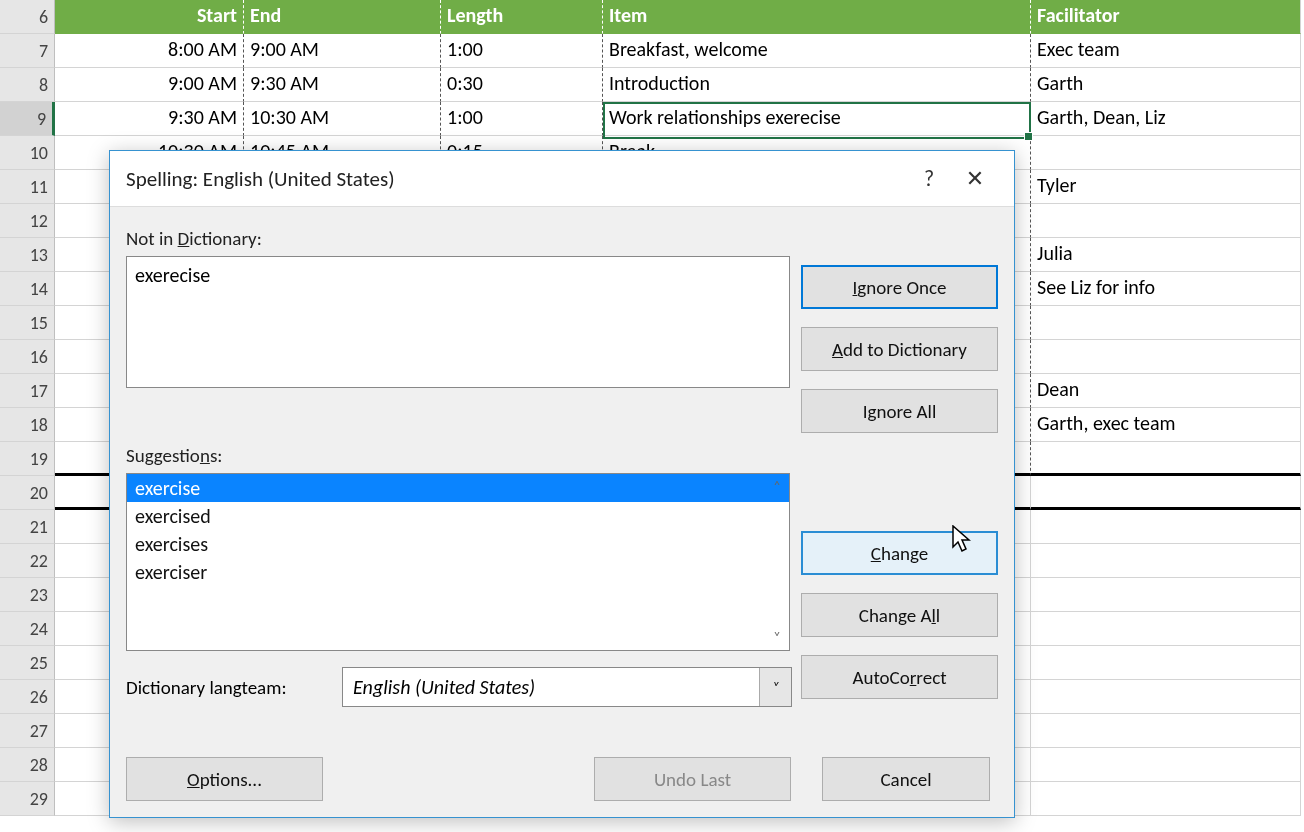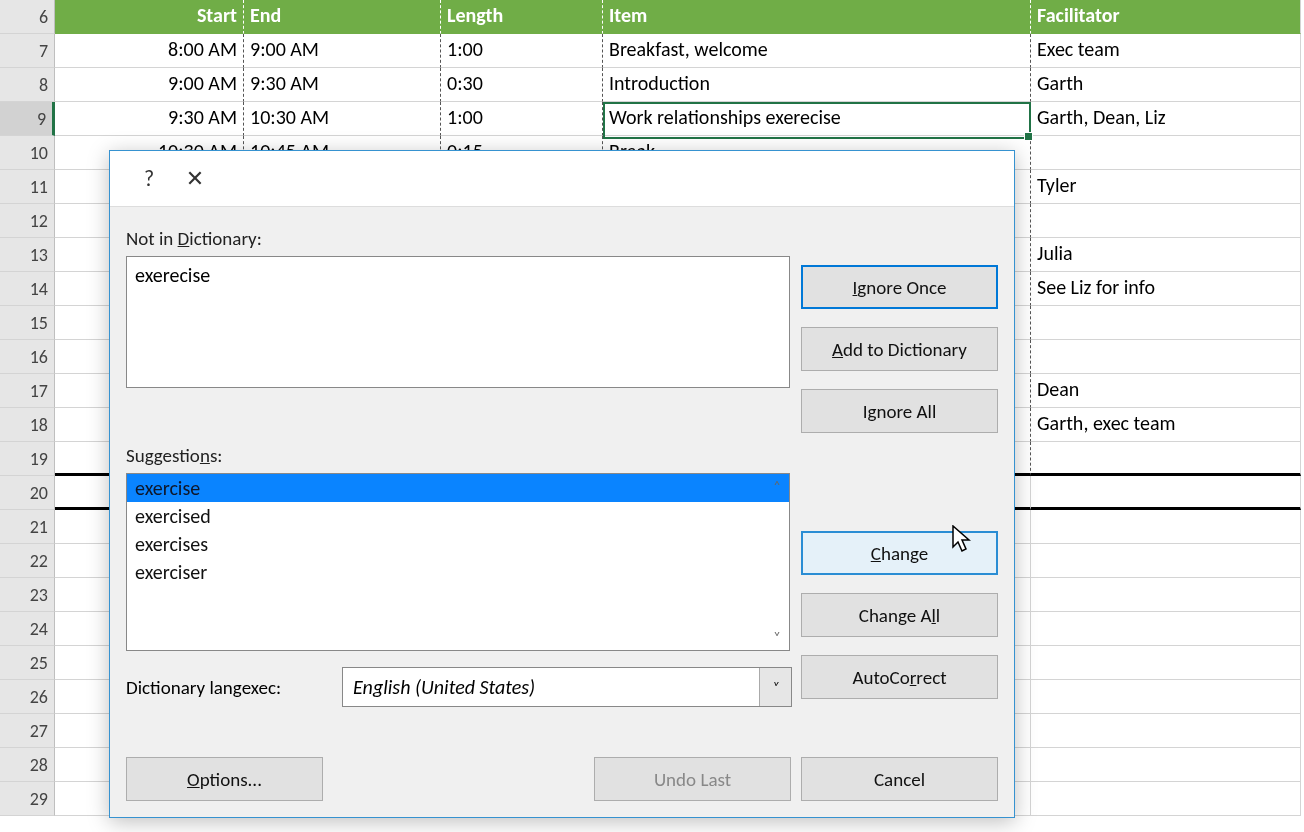--- a/index.html
+++ b/index.html
@@ -123,21 +123,21 @@
   .btn.disabled { color:#888; background:#e1e1e1; cursor:default;text-align:center; }
   .btn.accent { background:#e1e1e1; border:2px solid #0078d7; }
   .btn.change { background:#e5f1f9; border:2px solid #2a8dd4; }
   .listbox {
     width: 664px; height: 178px;
     background:#fff; border:1px solid #888;
     position: relative;
     overflow:hidden;
   }
   .listbox .opt { padding: 2px 8px; font-size:20px; color:#111; }
-  .listbox .opt.sel { background:#0a84ff; color:#0f172a; }
+  .listbox .opt.sel { background:#0a84ff; color:#ffffff; }
   .list-scroll {
     position:absolute; right:0; top:0; width:24px; height:100%;
     display:flex; flex-direction:column; justify-content:space-between;
     align-items:center; padding:4px 0; color:#666; font-size:14px;
   }
   .dict-row {
     display:flex; align-items:center; gap:14px;
     margin-top: 16px;
   }
   .dict-lbl { width: 202px; font-size:19px; }
@@ -155,21 +155,21 @@
     background:#e6e6e6;
     display:flex;align-items:center;justify-content:center;
     font-size:14px;
   }
   .bottom-row {
     position:absolute; bottom: 16px; left:16px; right:16px;
     height: 44px;
   }
   .btn.opts { position:absolute; left:0; width:197px; }
   .btn.undo { position:absolute; left: 468px; width:197px; }
-  .btn.cancel { position:absolute; right:0; width:197px;text-align:right; }
+  .btn.cancel { position:absolute; right:8px; width:168px;text-align:right; }
   .cursor {
     position:absolute;
     left: 952px; top: 525px;
     width: 20px; height: 28px;
     pointer-events:none;
   }
   .cursor svg { width:100%; height:100%; }
   
   .btns-col .gap { height: 62px; }
 </style>
@@ -418,41 +418,42 @@
         <div class="cell colD"></div>
         <div class="cell colE"></div>
       </div>
     </div>
 </div>
 
 <div class="active-cell"></div>
 
 <div class="dialog">
   <div class="dlg-title">
+    <div class="ttext">Spelling: English (United States)</div>
     <div class="help">?</div>
     <div class="close">✕</div>
   </div>
   <div class="dlg-body">
     <span class="lbl"><span>Not in </span><span class="underline-letter">D</span><span>ictionary:</span></span>
     <div class="txtbox">exerecise</div>
 
     <span class="lbl" style="margin-top:56px"><span>Suggestio</span><span class="underline-letter">n</span><span>s:</span></span>
     <div class="listbox">
       <div class="opt sel">exercise</div>
       <div class="opt">exercised</div>
       <div class="opt">exercises</div>
       <div class="opt">exerciser</div>
       <div class="list-scroll">
         <span>˄</span>
         <span>˅</span>
       </div>
     </div>
 
     <div class="dict-row">
-      <div class="dict-lbl"><span>Dictionary lan</span><span class="underline-letter">g</span><span>exec:</span></div>
+      <div class="dict-lbl"><span>Dictionary lan</span><span class="underline-letter">g</span><span>team:</span></div>
       <div class="select">
         <span>English (United States)</span>
         <span class="caret">˅</span>
       </div>
     </div>
   </div>
 
   <div class="btns-col">
     <div class="btn accent">
         <span><span class="underline-letter">I</span><span>gnore Once</span></span>

